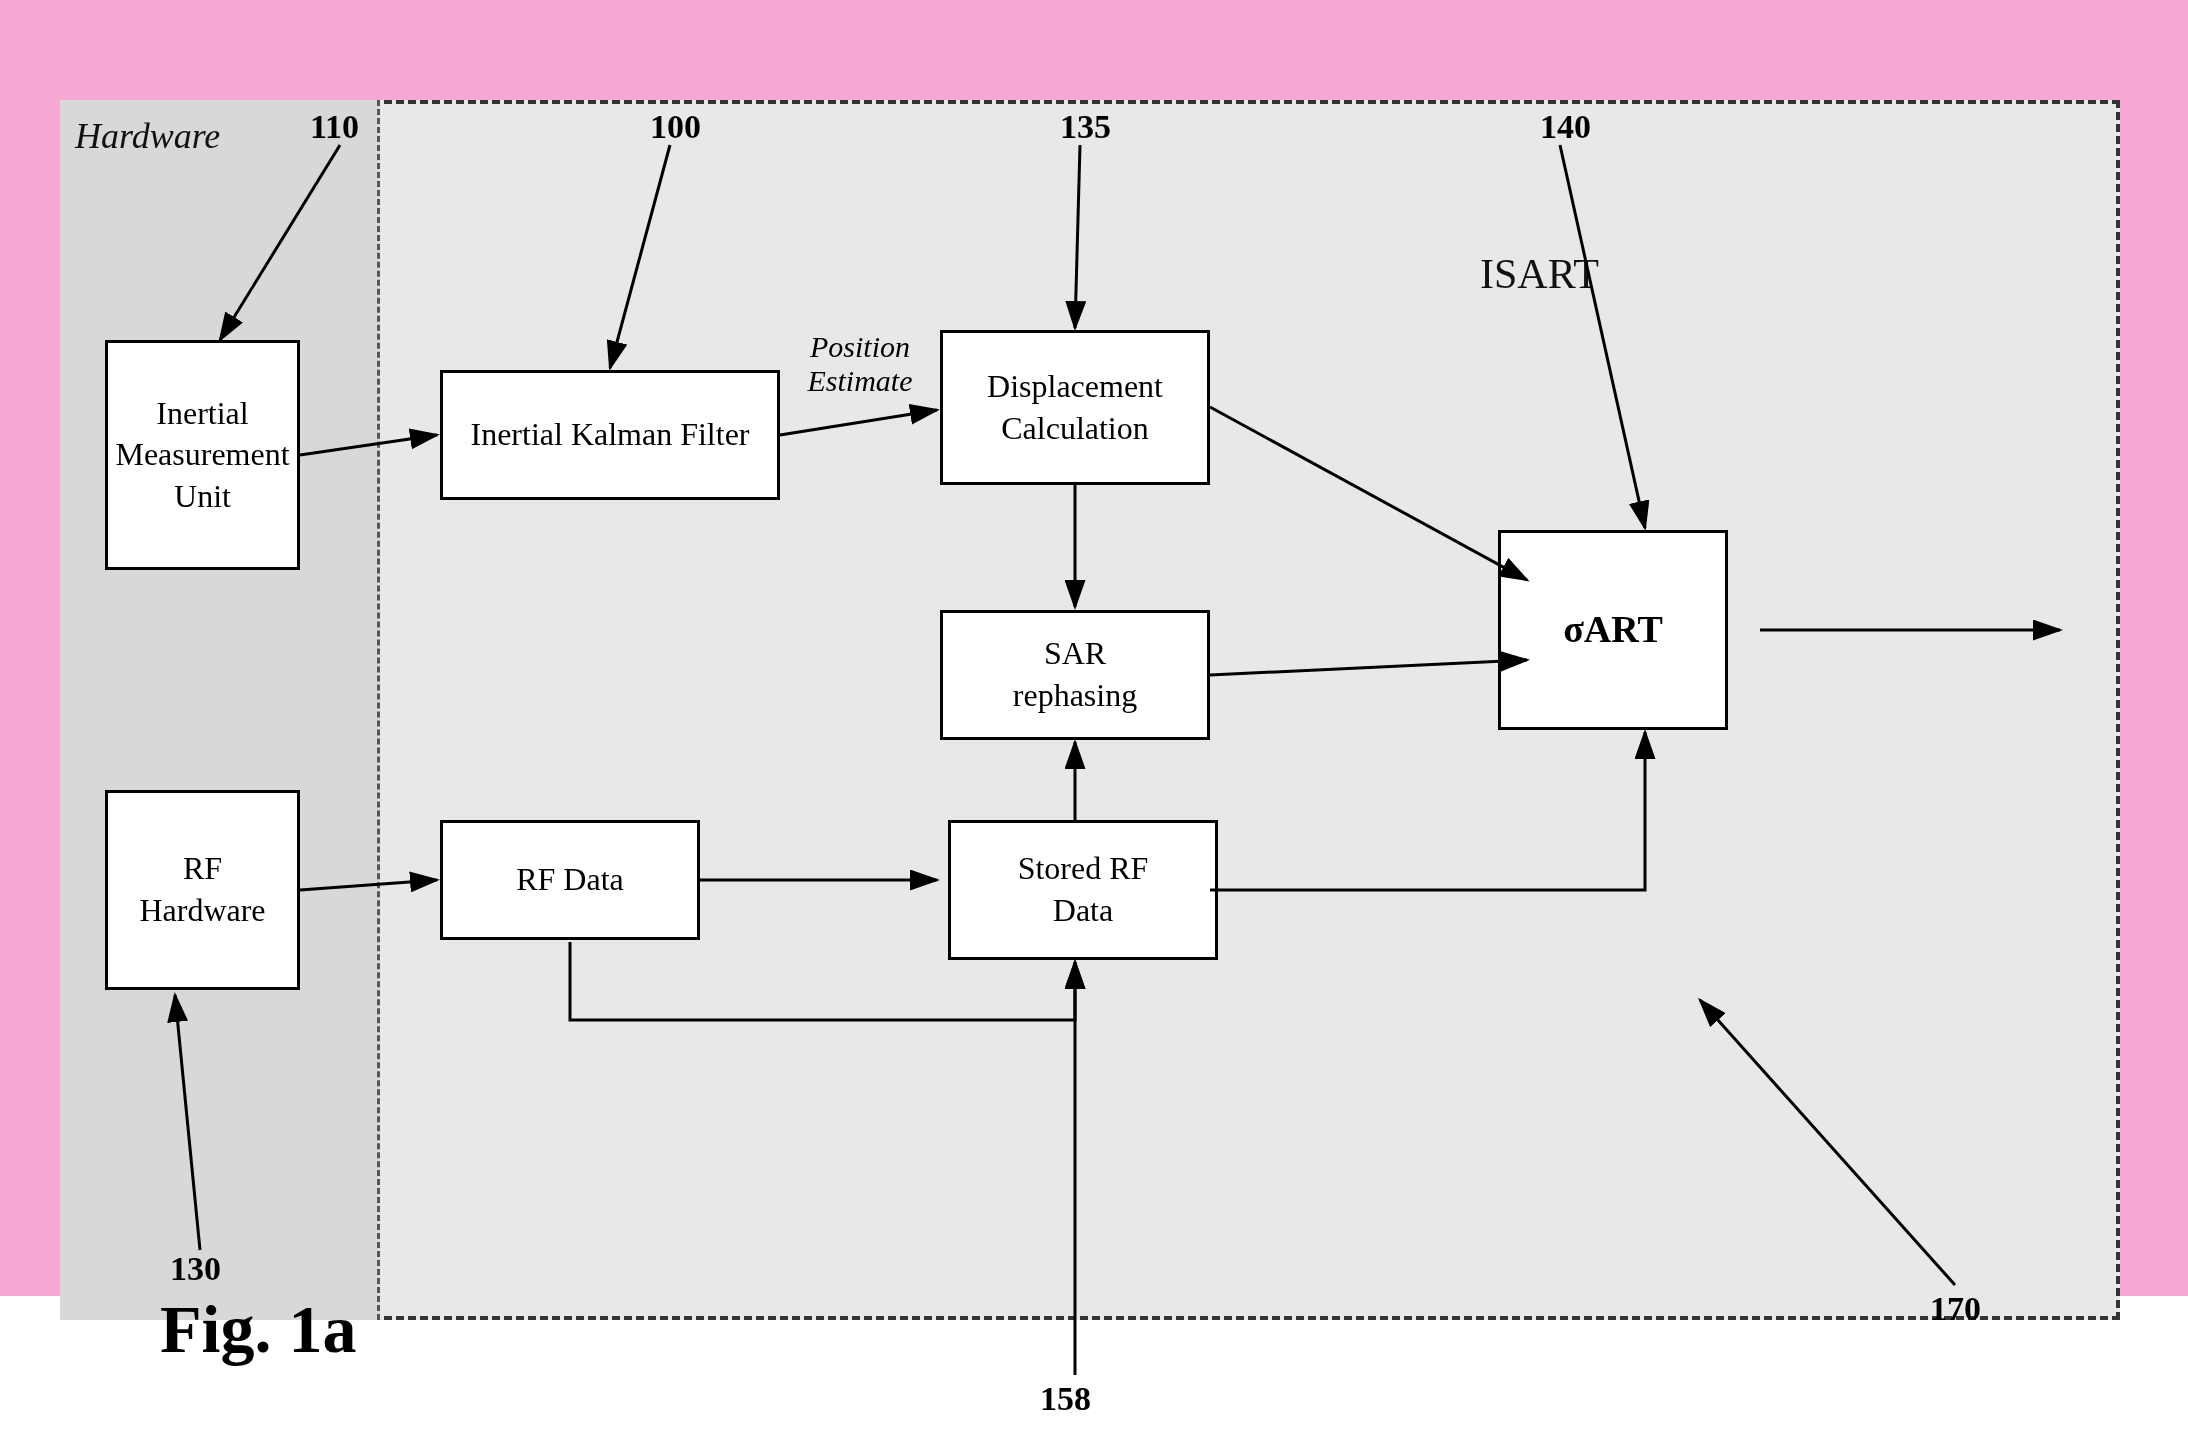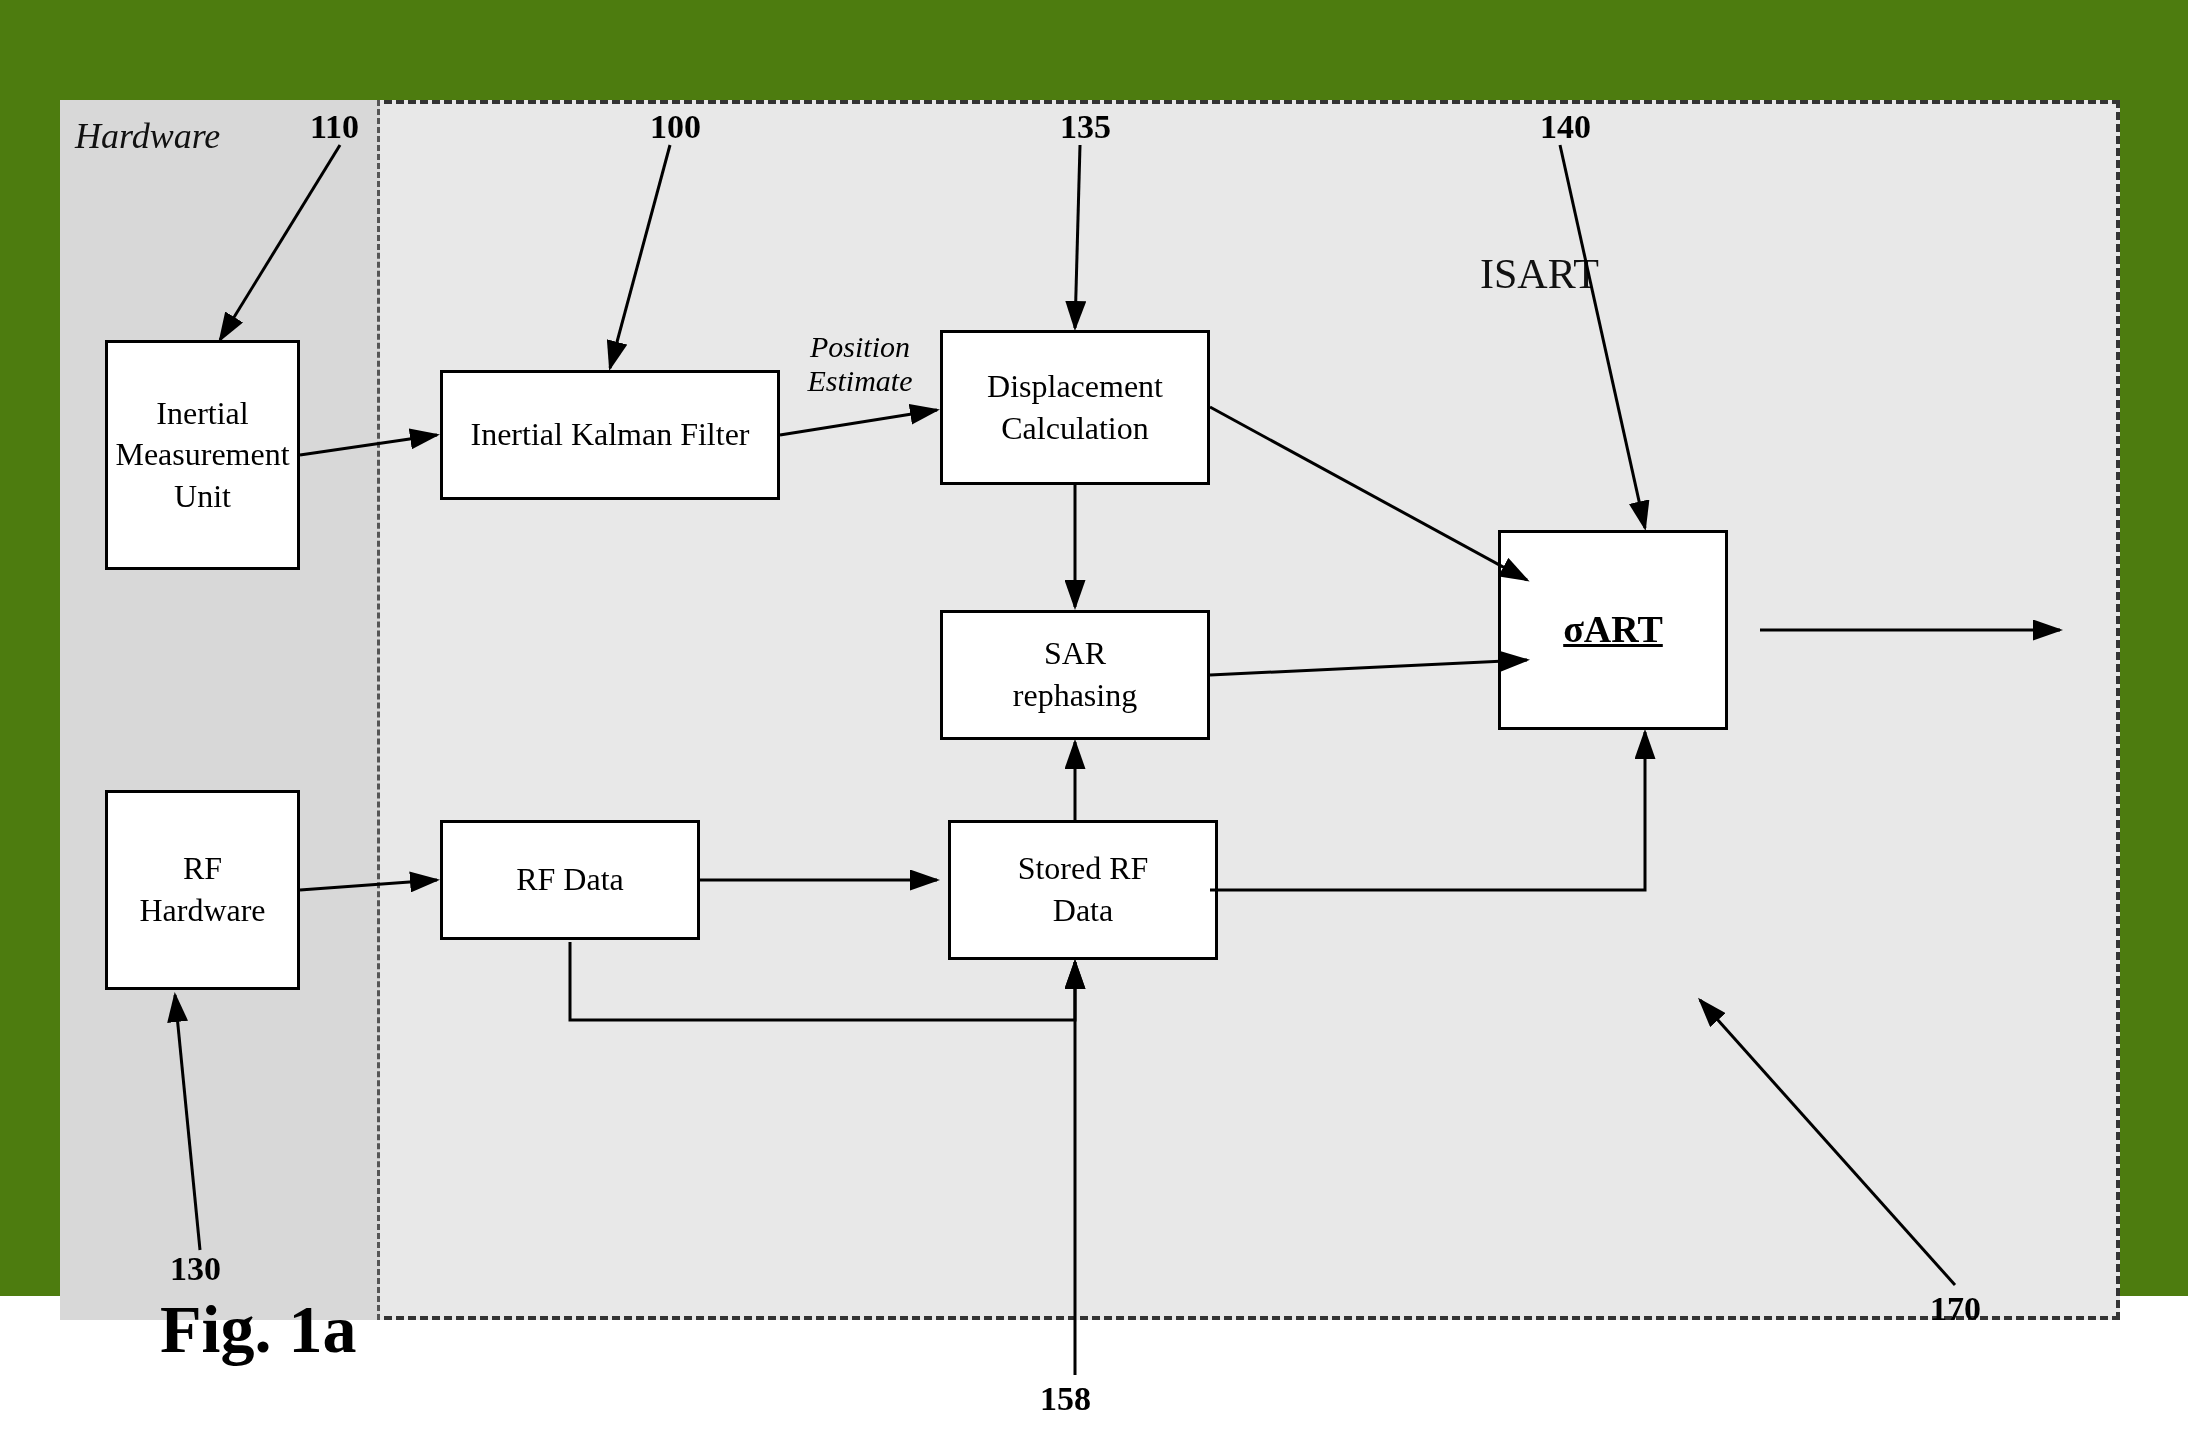--- a/index.html
+++ b/index.html
@@ -9,21 +9,21 @@
       background: #ffffff;
       font-family: 'Times New Roman', Times, serif;
       overflow: hidden;
       position: relative;
     }
 
     .page {
       width: 2188px;
       height: 1296px;
       position: relative;
-      background: #4d7c0f;
+      background: #f9a8d4;
     }
 
     
     .main-diagram {
       position: absolute;
       left: 60px;
       top: 100px;
       width: 2060px;
       height: 1220px;
       border: 4px dashed #333;
@@ -136,21 +136,21 @@
   </div>
 
   <div class="block-box" style="left: 940px; top: 330px; width: 270px; height: 155px;">
     <span>Displacement<br>Calculation</span>
   </div>
 
   <div class="block-box" style="left: 940px; top: 610px; width: 270px; height: 130px;">
     <span>SAR<br>rephasing</span>
   </div>
 
-  <div class="block-box" style="left: 1498px; top: 530px; width: 230px; height: 200px; font-size: 38px; font-weight: bold; text-decoration: underline;">
+  <div class="block-box" style="left: 1498px; top: 530px; width: 230px; height: 200px; font-size: 38px; font-weight: bold;">
     <span>σART</span>
   </div>
 
   <div class="block-box" style="left: 105px; top: 790px; width: 195px; height: 200px;">
     <span>RF<br>Hardware</span>
   </div>
 
   <div class="block-box" style="left: 440px; top: 820px; width: 260px; height: 120px;">
     <span>RF Data</span>
   </div>

